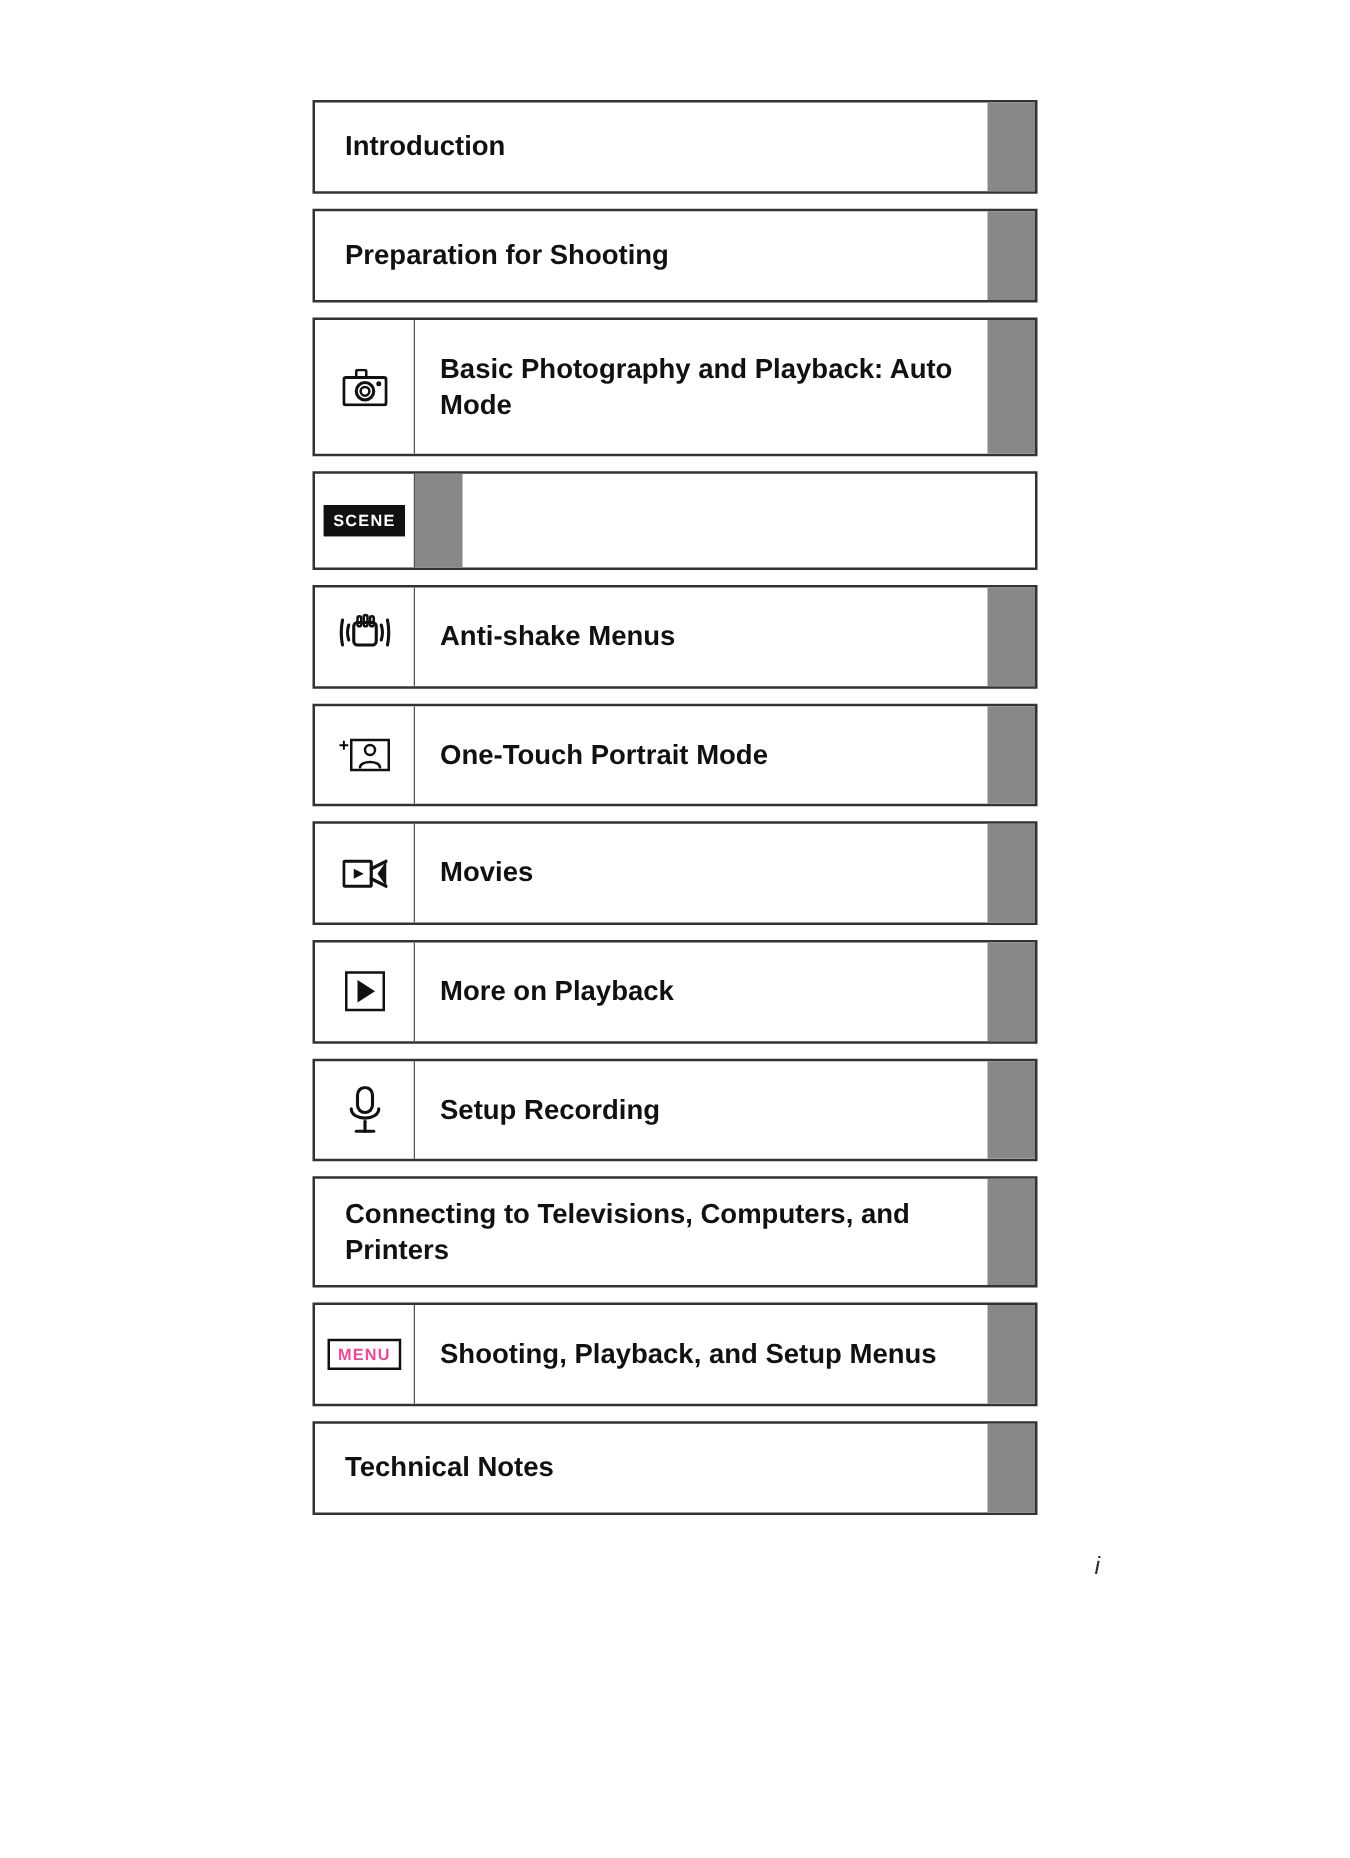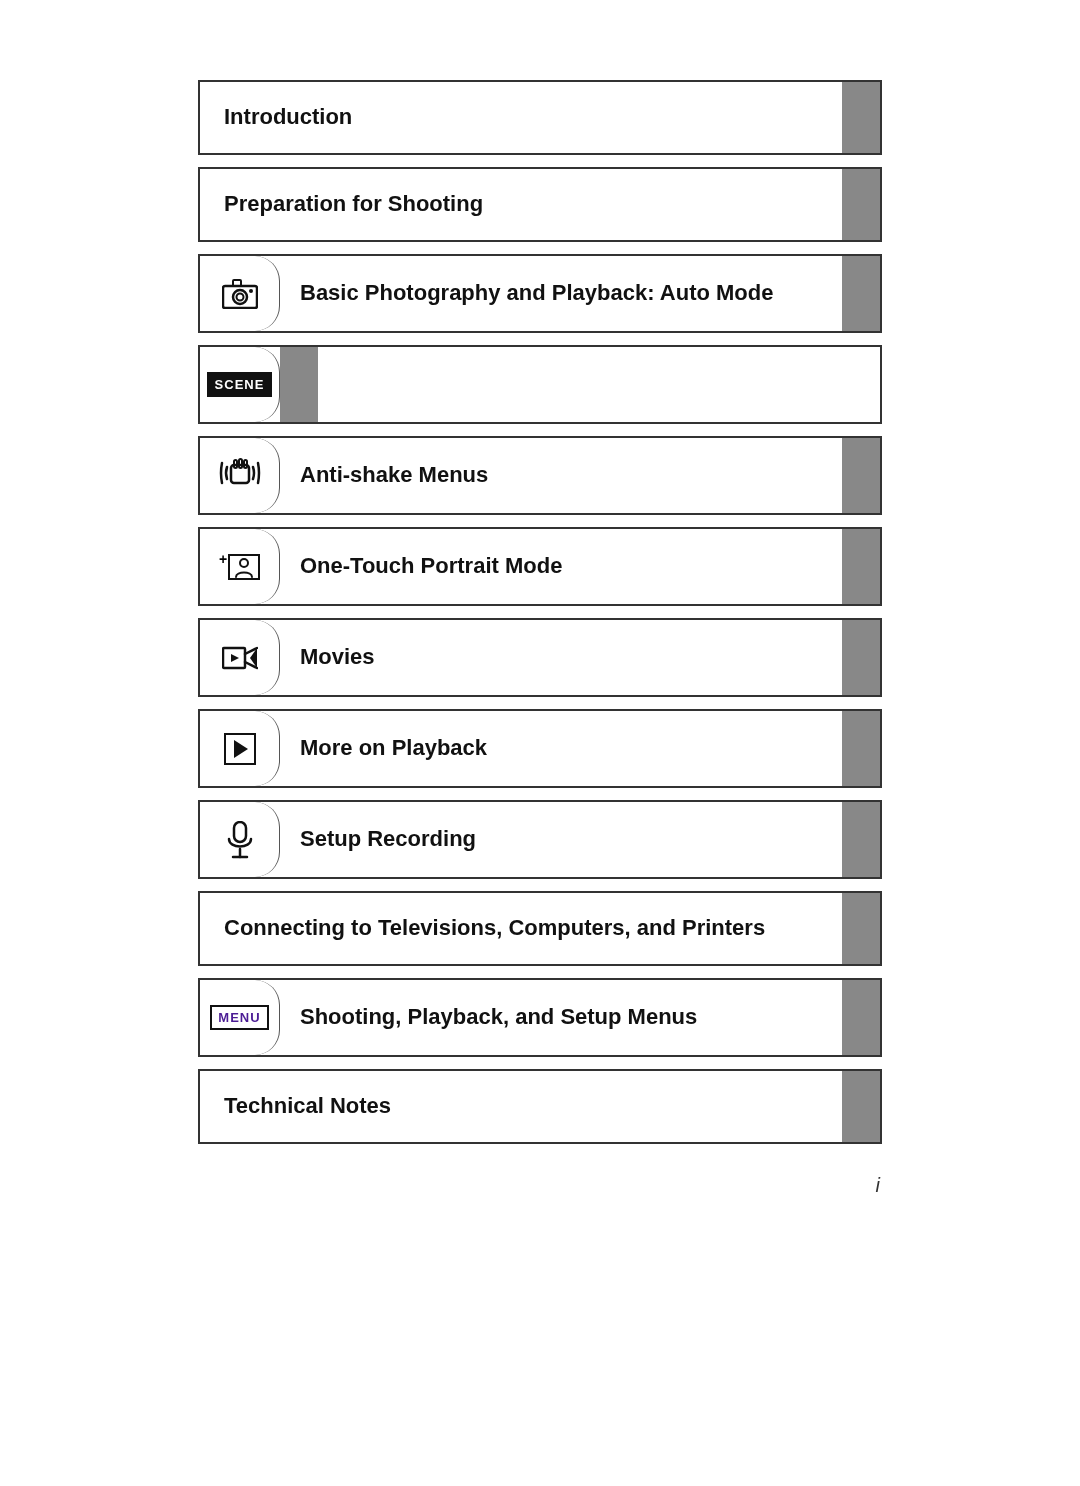--- a/index.html
+++ b/index.html
@@ -13,21 +13,21 @@
       font-family: 'Arial', sans-serif;
       width: 1080px;
       min-height: 1486px;
       display: flex;
       flex-direction: column;
       align-items: center;
       padding: 80px 0 60px 0;
     }
 
     .toc-container {
-      width: 684px;
+      width: 580px;
       display: flex;
       flex-direction: column;
       gap: 12px;
     }
 
     .toc-row {
       display: flex;
       align-items: stretch;
       border: 2px solid #333;
       min-height: 75px;
@@ -35,28 +35,27 @@
     }
 
     .toc-icon-cell {
       width: 80px;
       min-height: 75px;
       display: flex;
       align-items: center;
       justify-content: center;
       flex-shrink: 0;
       border-right: 1px solid #555;
-      border-radius: 25px;
     }
 
     .toc-label-cell {
       flex: 1;
       display: flex;
       align-items: center;
-      padding: 14px 20px;
+      padding: 25px 20px;
     }
 
     .toc-label {
       font-size: 22px;
       font-weight: bold;
       color: #111;
       line-height: 1.3;
     }
 
     .toc-tab {
@@ -101,21 +100,21 @@
       border-top: 9px solid transparent;
       border-bottom: 9px solid transparent;
       border-left: 14px solid #111;
       margin-left: 3px;
     }
 
     .icon-menu {
       font-size: 13px;
       font-weight: bold;
       font-family: Arial, sans-serif;
-      color: #4c1d95;
+      color: #ec4899;
       border: 2px solid #111;
       padding: 3px 6px;
       letter-spacing: 1px;
     }
 
     .page-number {
       margin-top: 30px;
       font-size: 20px;
       font-style: italic;
       color: #333;

